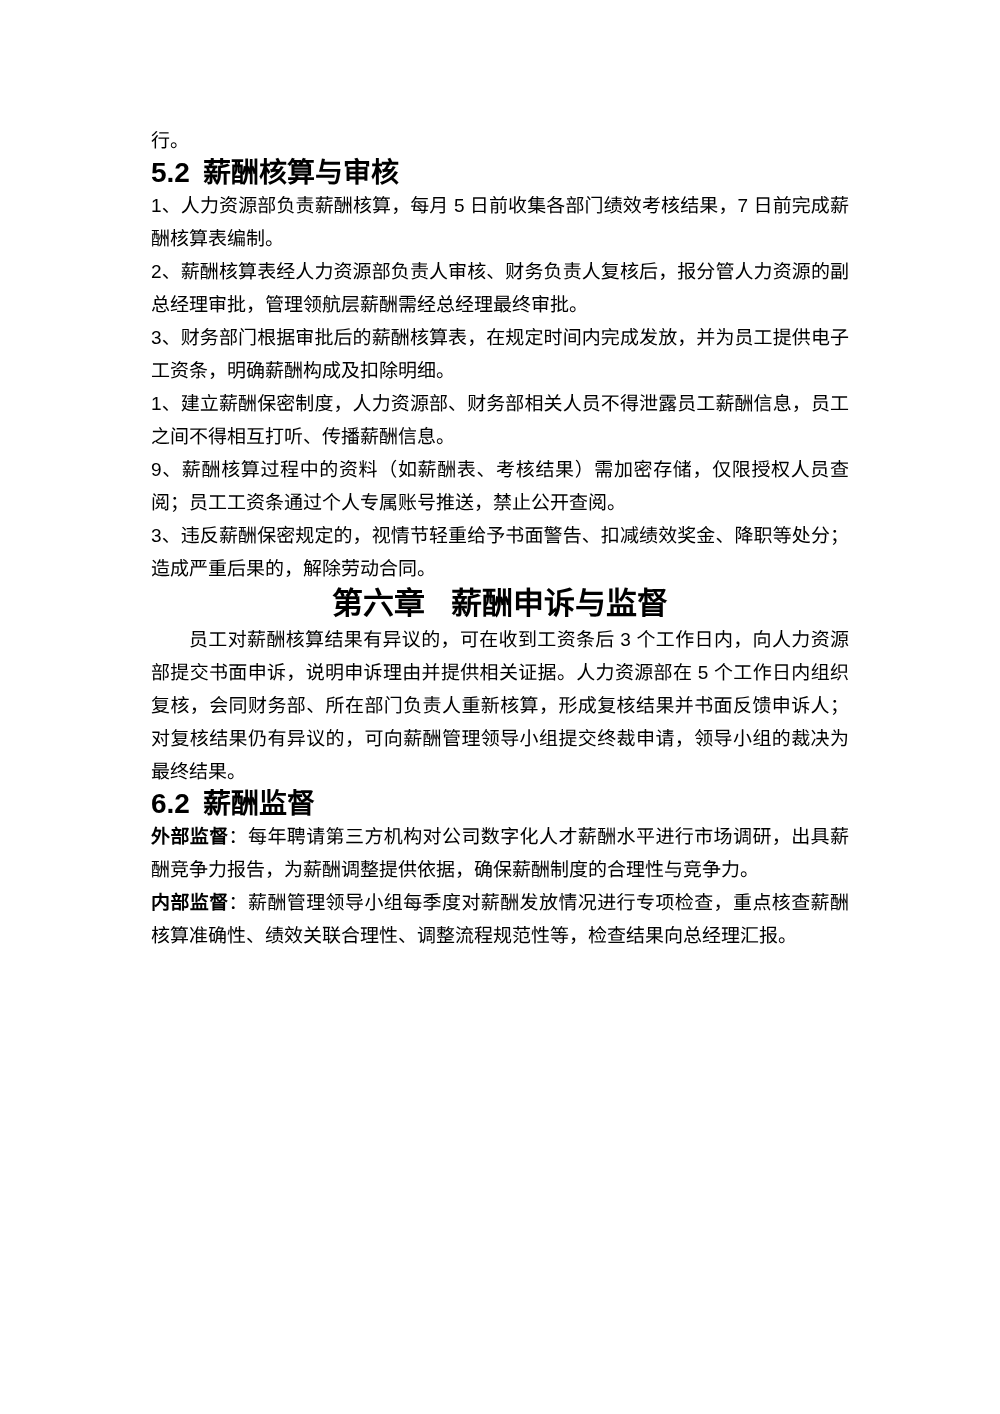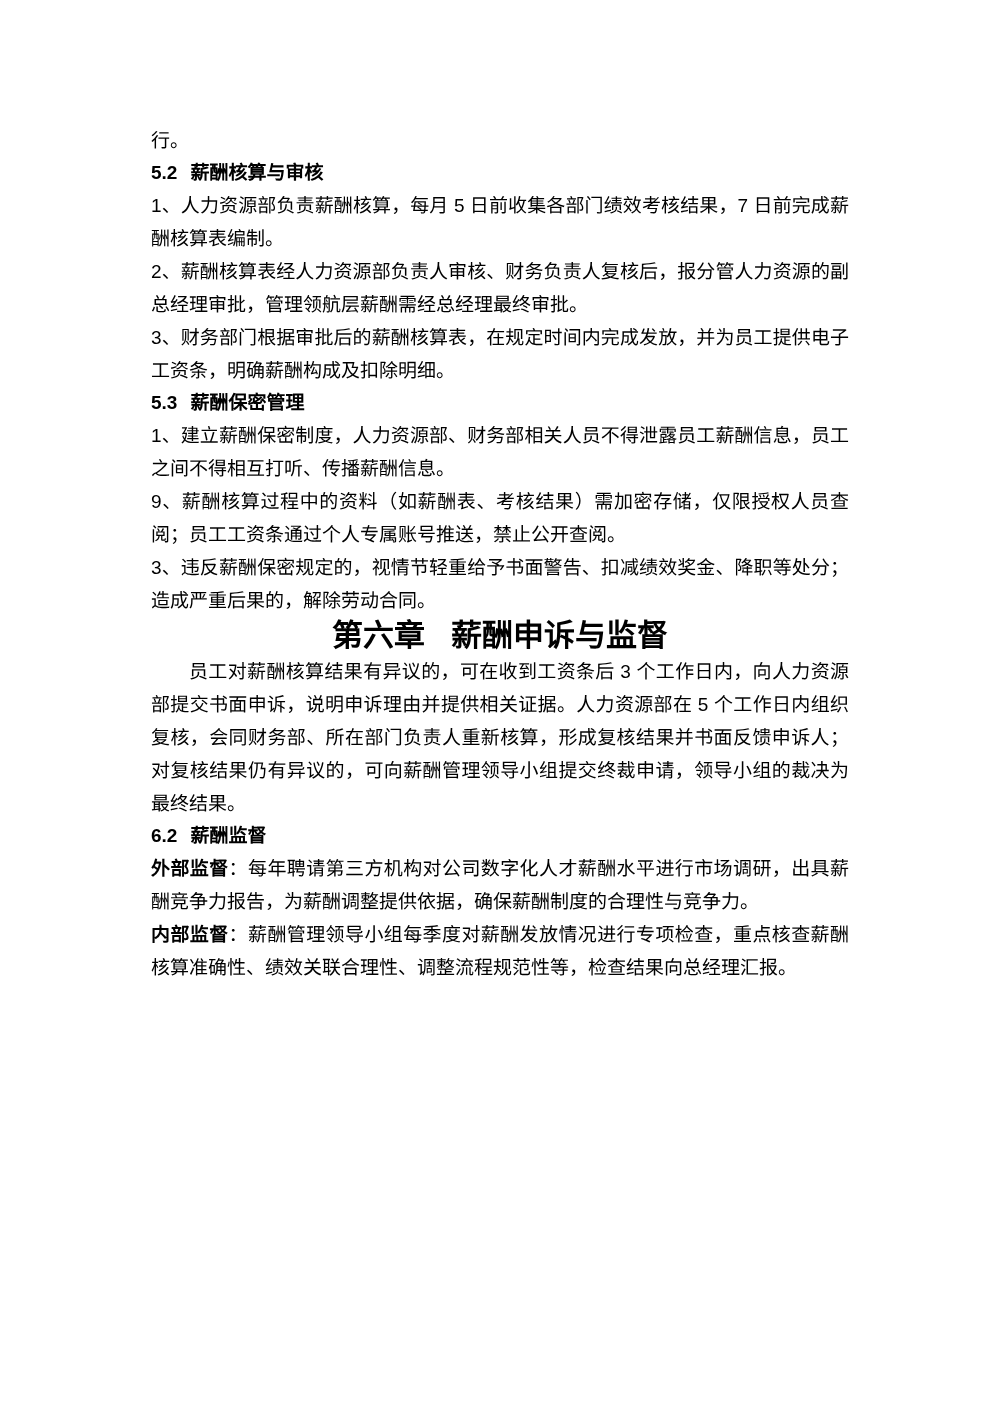--- a/index.html
+++ b/index.html
@@ -29,21 +29,21 @@
   h1.chapter {
     margin: 0;
     font-size: 31px;
     line-height: 38px;
     font-weight: bold;
     text-align: center;
     white-space: nowrap;
   }
   h2.section {
     margin: 0;
-    font-size: 19px;
+    font-size: 28px;
     line-height: 32px;
     font-weight: bold;
     white-space: nowrap;
   }
   h2.section .hnum { margin-right: 13px; }
   h1.chapter .hnum { margin-right: 26px; }
 
   .mt-h52 { margin-top: 34px; }
   .mt-p-first { margin-top: 21px; }
   .mt-p-follow { margin-top: 7px; }
@@ -63,21 +63,20 @@
 <div class="page">
 
   <p class="body">行。</p>
 
   <h2 class="section mt-h52"><span class="hnum">5.2</span><span>薪酬核算与审核</span></h2>
 
   <p class="body mt-p-first">1、人力资源部负责薪酬核算，每月 5 日前收集各部门绩效考核结果，7 日前完成薪酬核算表编制。</p>
   <p class="body mt-p-follow">2、薪酬核算表经人力资源部负责人审核、财务负责人复核后，报分管人力资源的副总经理审批，管理领航层薪酬需经总经理最终审批。</p>
   <p class="body mt-p-follow">3、财务部门根据审批后的薪酬核算表，在规定时间内完成发放，并为员工提供电子工资条，明确薪酬构成及扣除明细。</p>
 
-  <h2 class="section mt-h53"><span class="hnum">5.3</span><span>薪酬保密管理</span></h2>
 
   <p class="body mt-p-first">1、建立薪酬保密制度，人力资源部、财务部相关人员不得泄露员工薪酬信息，员工之间不得相互打听、传播薪酬信息。</p>
   <p class="body mt-p-follow">9、薪酬核算过程中的资料（如薪酬表、考核结果）需加密存储，仅限授权人员查阅；员工工资条通过个人专属账号推送，禁止公开查阅。</p>
   <p class="body mt-p-follow">3、违反薪酬保密规定的，视情节轻重给予书面警告、扣减绩效奖金、降职等处分；造成严重后果的，解除劳动合同。</p>
 
   <h1 class="chapter mt-ch6"><span class="hnum">第六章</span><span>薪酬申诉与监督</span></h1>
 
 
   <p class="body mt-p61">员工对薪酬核算结果有异议的，可在收到工资条后 3 个工作日内，向人力资源部提交书面申诉，说明申诉理由并提供相关证据。人力资源部在 5 个工作日内组织复核，会同财务部、所在部门负责人重新核算，形成复核结果并书面反馈申诉人；对复核结果仍有异议的，可向薪酬管理领导小组提交终裁申请，领导小组的裁决为最终结果。</p>
 

